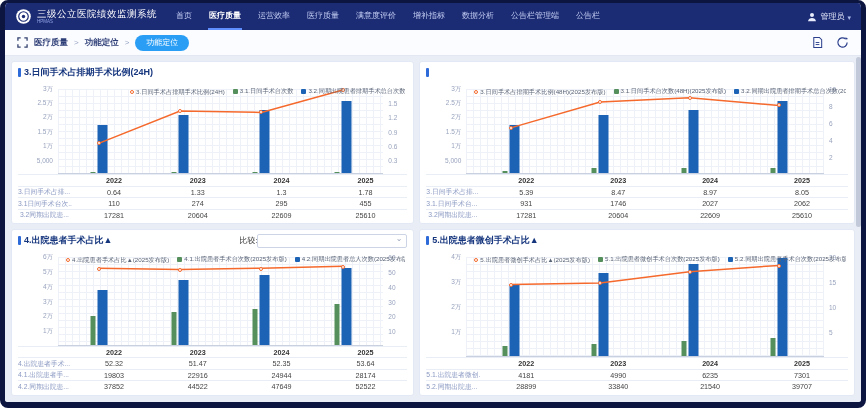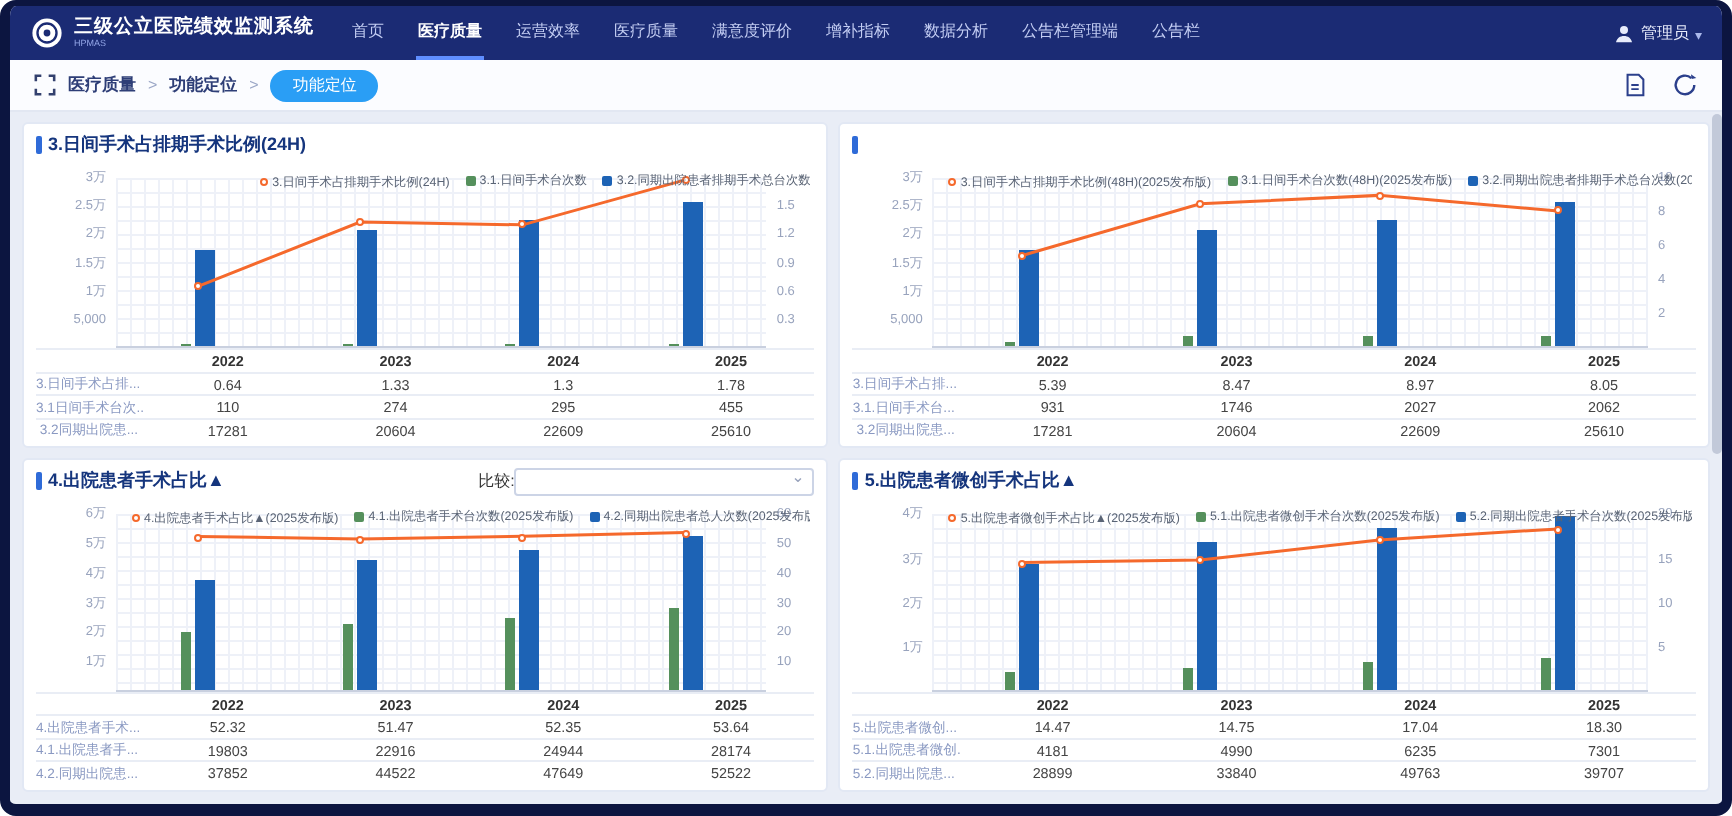--- a/index.html
+++ b/index.html
@@ -4,21 +4,21 @@
 <style>
   * { margin:0; padding:0; box-sizing:border-box; }
   html,body { width:866px; height:408px; font-family:"Liberation Sans", sans-serif; }
   .frame { width:866px; height:408px; border:3px solid #0c1540; border-bottom-width:6px; border-left-width:5px; border-right-width:5px;
            border-radius:8px; overflow:hidden; background:#e9edf6; display:flex; flex-direction:column; position:relative; }
 
   
   .hdr { height:27px; background:#1b2b74; display:flex; align-items:center; padding:0 10px; flex-shrink:0; }
   .logo { width:17px; height:17px; margin-right:5px; flex-shrink:0; }
   .brand { line-height:1; margin-right:18px; }
-  .brand .t { color:#fff; font-size:9.5px; font-weight:bold; letter-spacing:.5px; }
+  .brand .t { color:#fff; font-size:9.5px; font-weight:normal; letter-spacing:.5px; }
   .brand .s { color:#93a5e6; font-size:4.5px; margin-top:1px; }
   .nav { display:flex; align-items:stretch; height:100%; gap:15px; }
   .nav a { color:#c3cdf3; font-size:8px; display:flex; align-items:center; cursor:pointer; text-decoration:none; border-bottom:2px solid transparent; padding:0 1px; }
   .nav a.active { color:#fff; font-weight:bold; border-bottom-color:#5f8eff; }
   .user { margin-left:auto; display:flex; align-items:flex-end; gap:3px; color:#e8ecfb; font-size:8px; }
   .user .caret { font-size:7px; color:#aab8ea; }
 
   
   .subbar { height:26px; background:#fbfcff; border-bottom:1px solid #e2e7f2; display:flex; align-items:center; padding:0 12px; gap:6px; flex-shrink:0; }
   .crumb { font-size:8.5px; color:#2e3e77; font-weight:bold; cursor:pointer; }
@@ -471,38 +471,31 @@
       </div>
       <div class="dtable">
           <div class="drow years">
             <div class="dlabel"></div>
             <div class="dcell">2022</div>
             <div class="dcell">2023</div>
             <div class="dcell">2024</div>
             <div class="dcell">2025</div>
           </div>
           <div class="drow">
-            <div class="dlabel">5.出院患者微创...</div>
-            <div class="dcell">14.47</div>
-            <div class="dcell">14.75</div>
-            <div class="dcell">17.04</div>
-            <div class="dcell">18.30</div>
-          </div>
-          <div class="drow">
             <div class="dlabel">5.1.出院患者微创...</div>
             <div class="dcell">4181</div>
             <div class="dcell">4990</div>
             <div class="dcell">6235</div>
             <div class="dcell">7301</div>
           </div>
           <div class="drow">
             <div class="dlabel">5.2.同期出院患...</div>
             <div class="dcell">28899</div>
             <div class="dcell">33840</div>
-            <div class="dcell">49763</div>
+            <div class="dcell">21540</div>
             <div class="dcell">39707</div>
           </div>
         </div>
     </section>
 
   </div>
 
   <div class="vscroll">
       <div class="vthumb"></div>
     </div>

